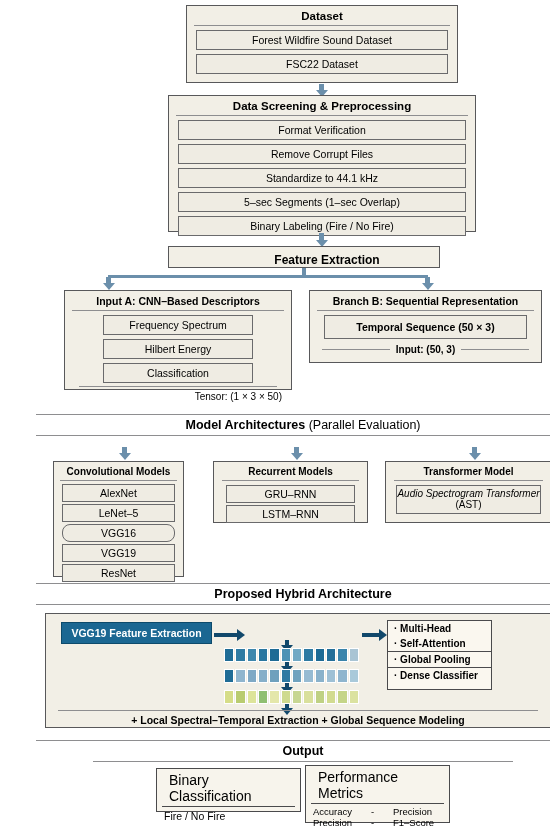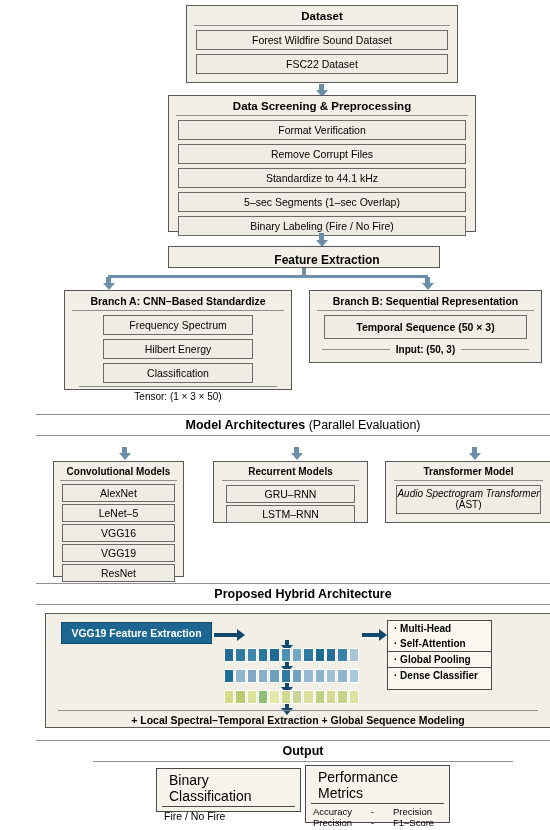--- a/index.html
+++ b/index.html
@@ -29,21 +29,21 @@
   .item{
     background:#efece3;
     border:1.2px solid #6a6a6c;
     text-align:center;
     font-size:10.5px;
     padding:3px 0 3px 0;
     margin:0 9px 4px 9px;
     box-sizing:border-box;
   }
   .note{
-    text-align:center;
+    text-align:right;
     font-size:10px;
     padding:2px 0 3px 0;
     margin:0 9px;
   }
   .rule{
     height:0;border-top:1.3px solid #8e8e90;
     margin:2px 9px 3px 9px;
   }
 
   
@@ -176,21 +176,21 @@
   <div class="arrow" style="left:74px;top:277px;">
     <div class="shaft" style="height:6px;"></div>
     <div class="head"></div>
   </div>
   <div class="arrow" style="left:393px;top:277px;">
     <div class="shaft" style="height:6px;"></div>
     <div class="head"></div>
   </div>
 
   <div class="panel" style="position:absolute;left:36px;top:290px;width:228px;height:100px;">
-    <div class="panel-title" style="font-size:10.5px;">Branch A: CNN–Based Standardize</div>
+    <div class="panel-title" style="font-size:10.5px;">Input A: CNN–Based Descriptors</div>
     <div class="item" style="margin:0 38px 4px 38px;">Frequency Spectrum</div>
     <div class="item" style="margin:0 38px 4px 38px;">Hilbert Energy</div>
     <div class="item" style="margin:0 38px 3px 38px;">Classification</div>
     <div class="rule" style="margin:0 14px 2px 14px;"></div>
     <div class="note">Tensor: (1 × 3 × 50)</div>
   </div>
 
   <div class="panel" style="position:absolute;left:281px;top:290px;width:233px;height:73px;">
     <div class="panel-title" style="font-size:10.5px;">Branch B: Sequential Representation</div>
     <div class="item" style="margin:0 14px 5px 14px;font-weight:bold;padding:5px 0;">Temporal Sequence (50 × 3)</div>
@@ -219,21 +219,21 @@
   </div>
   <div class="arrow" style="left:440px;top:447px;">
     <div class="shaft" style="height:6px;"></div>
       <div class="head"></div>
   </div>
 
   <div class="panel" style="position:absolute;left:25px;top:461px;width:131px;height:116px;">
     <div class="panel-title" style="font-size:10px;margin:0 6px 3px 6px;">Convolutional Models</div>
     <div class="item" style="margin:0 8px 2px 8px;padding:2px 0;">AlexNet</div>
     <div class="item" style="margin:0 8px 2px 8px;padding:2px 0;">LeNet–5</div>
-    <div class="item" style="margin:0 8px 2px 8px;padding:2px 0;">VGG16</div>
+    <div class="item" style="margin:0 8px 2px 8px;padding:2px 0;border-radius:8px;">VGG16</div>
     <div class="item" style="margin:0 8px 2px 8px;padding:2px 0;">VGG19</div>
     <div class="item" style="margin:0 8px 2px 8px;padding:2px 0;">ResNet</div>
   </div>
 
   <div class="panel" style="position:absolute;left:185px;top:461px;width:155px;height:62px;">
     <div class="panel-title" style="font-size:10px;margin:0 8px 4px 8px;">Recurrent Models</div>
     <div class="item" style="margin:0 12px 2px 12px;padding:2px 0;">GRU–RNN</div>
     <div class="item" style="margin:0 12px 2px 12px;padding:2px 0;">LSTM–RNN</div>
   </div>
 

